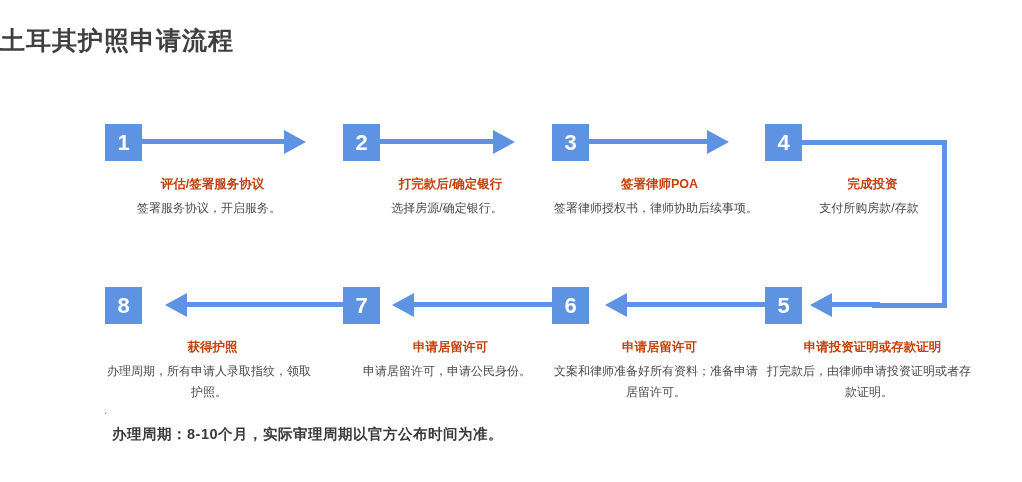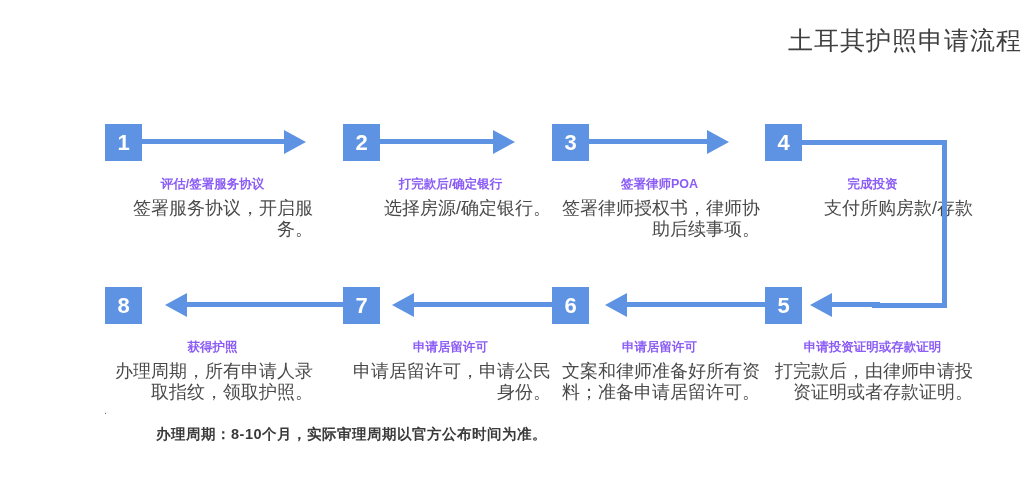--- a/index.html
+++ b/index.html
@@ -22,23 +22,23 @@
     width: 1022px;
     height: 482px;
   }
 
   
   .title {
     position: absolute;
     left: 0;
     top: 24px;
     width: 1022px;
-    text-align: right;
+    text-align: left;
     font-size: 25px;
-    font-weight: normal;
+    font-weight: bold;
     color: #3f3f3f;
     letter-spacing: 1px;
   }
 
   
   .step {
     position: absolute;
     width: 215px;
   }
   .num-box {
@@ -55,31 +55,31 @@
     text-align: center;
   }
   .step-title {
     position: absolute;
     left: 0;
     top: 52px;
     width: 215px;
     text-align: center;
     font-size: 12.5px;
     font-weight: bold;
-    color: #8b5cf6;
+    color: #c2410c;
   }
   .step-desc {
     position: absolute;
     left: 0;
     top: 74px;
     width: 208px;
-    font-size: 18px;
+    font-size: 12px;
     line-height: 21px;
     color: #4a4a4a;
-    text-align: right;
+    text-align: center;
   }
 
   
   .arrow {
     position: absolute;
     height: 24px;
   }
   .arrow .shaft {
     position: absolute;
     top: 9px;
@@ -122,21 +122,20 @@
 
   
   .footer {
     position: absolute;
     left: 112px;
     top: 425px;
     font-size: 14.5px;
     font-weight: bold;
     color: #3a3a3a;
     letter-spacing: 0.5px;
-    margin-left: 44px;
   }
   .stray-dot {
     position: absolute;
     left: 104px;
     top: 404px;
     font-size: 11px;
     color: #6b6b6b;
   }
 </style>
 </head>

